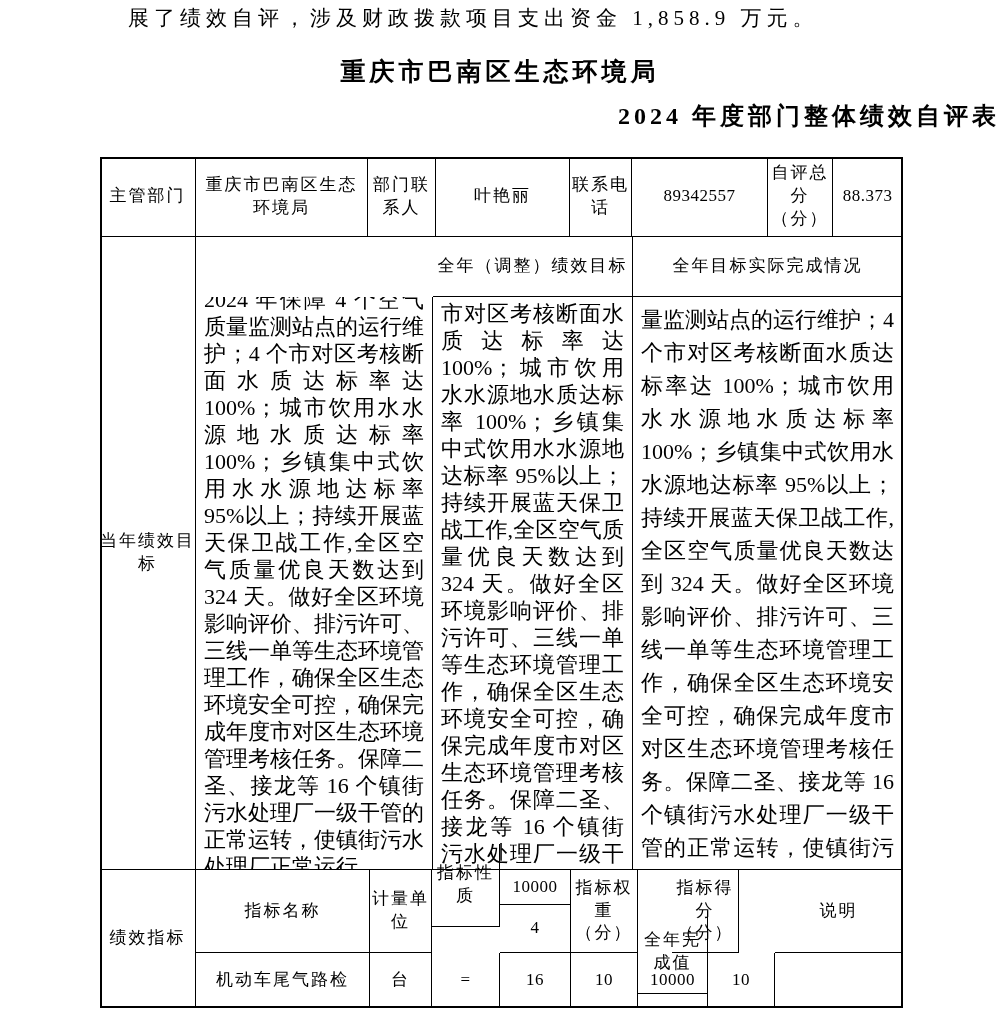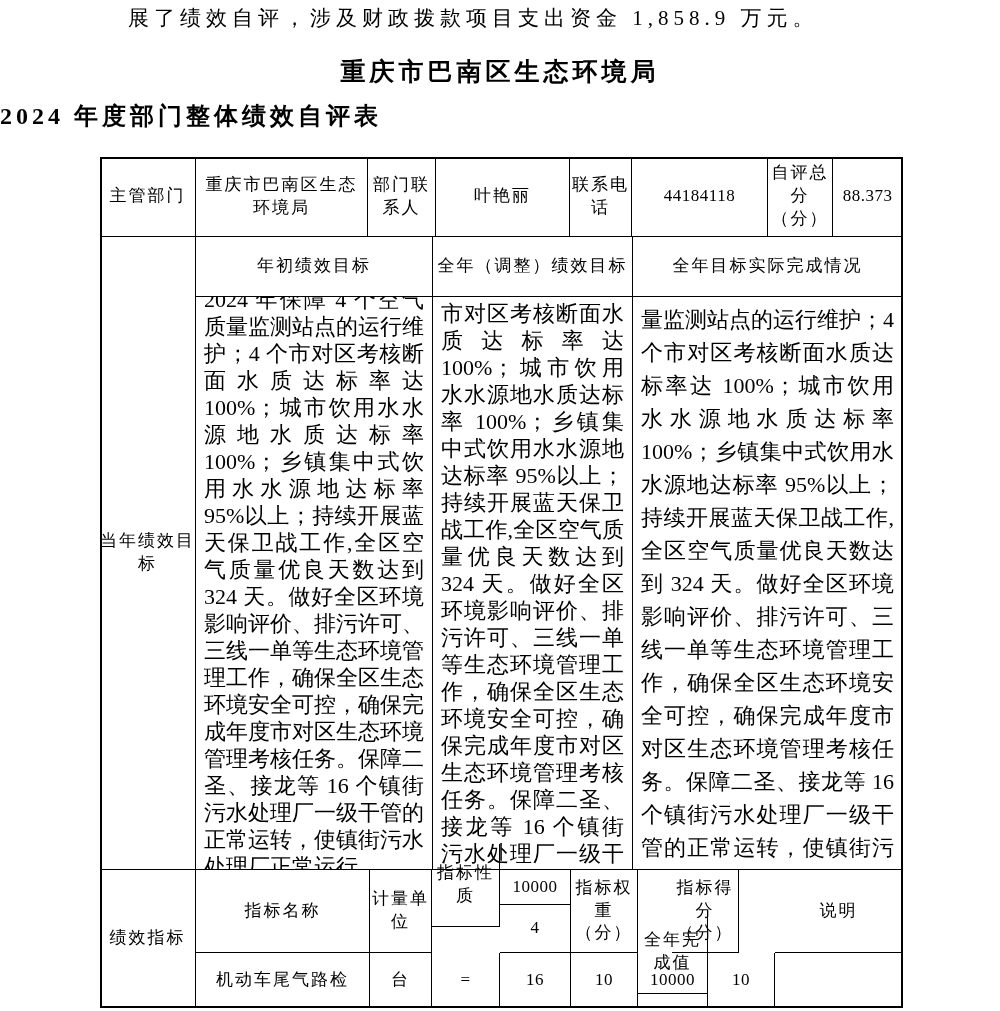--- a/index.html
+++ b/index.html
@@ -8,21 +8,21 @@
     font-family:"Liberation Serif","DejaVu Serif",serif;color:#000000;
   }
   .intro{
     position:absolute;left:128px;top:4px;font-size:21px;letter-spacing:5px;white-space:nowrap;
   }
   .title{
     position:absolute;left:0;top:55px;width:1000px;text-align:center;
     font-size:25px;font-weight:bold;letter-spacing:4px;
   }
   .subtitle{
-    position:absolute;left:0;top:100px;width:1000px;text-align:left;
+    position:absolute;left:0;top:100px;width:1000px;text-align:right;
     font-size:24px;font-weight:bold;letter-spacing:4px;
   }
   .tbl{position:absolute;left:100px;top:157px;width:803px;height:851px;}
   .outer{
     position:absolute;left:0;top:0;width:803px;height:851px;box-sizing:border-box;
     border:2px solid #000;pointer-events:none;z-index:5;
   }
   .c{
     position:absolute;box-sizing:border-box;
     border-right:1px solid #000;border-bottom:1px solid #000;
@@ -54,29 +54,28 @@
     <div class="outer"></div>
 
     <div class="c" style="left:0;top:0;width:96px;height:80px">主管部门</div>
     <div class="c ml" style="left:96px;top:0;width:172px;height:80px">重庆市巴南区生态
 环境局</div>
     <div class="c ml" style="left:268px;top:0;width:68px;height:80px">部门联
 系人</div>
     <div class="c" style="left:336px;top:0;width:134px;height:80px">叶艳丽</div>
     <div class="c ml" style="left:470px;top:0;width:62px;height:80px">联系电
 话</div>
-    <div class="c num" style="left:532px;top:0;width:136px;height:80px">44184118</div>
+    <div class="c num" style="left:532px;top:0;width:136px;height:80px">89342557</div>
     <div class="c ml" style="left:668px;top:0;width:65px;height:80px">自评总
 分
 （分）</div>
     <div class="c num" style="left:733px;top:0;width:70px;height:80px">88.373</div>
 
     <div class="c ml" style="left:0;top:80px;width:96px;height:633px">当年绩效目
 标</div>
-    <div class="c" style="left:96px;top:80px;width:237px;height:60px">年初绩效目标</div>
     <div class="c" style="left:333px;top:80px;width:200px;height:60px">全年（调整）绩效目标</div>
     <div class="c" style="left:533px;top:80px;width:270px;height:60px">全年目标实际完成情况</div>
 
     <div class="c lt lh27 jl" style="left:96px;top:140px;width:237px;height:573px">
       <div class="inner">2024 年保障 4 个空气质量监测站点的运行维护；4 个市对区考核断面水质达标率达 100%；城市饮用水水源地水质达标率 100%；乡镇集中式饮用水水源地达标率 95%以上；持续开展蓝天保卫战工作,全区空气质量优良天数达到 324 天。做好全区环境影响评价、排污许可、三线一单等生态环境管理工作，确保全区生态环境安全可控，确保完成年度市对区生态环境管理考核任务。保障二圣、接龙等 16 个镇街污水处理厂一级干管的正常运转，使镇街污水处理厂正常运行。</div>
     </div>
     <div class="c lt lh27 jc" style="left:333px;top:140px;width:200px;height:573px">
       <div class="inner">2024 年保障了 3 个空气质量监测站点的运行维护；4 个市对区考核断面水质达标率达 100%；城市饮用水水源地水质达标率 100%；乡镇集中式饮用水水源地达标率 95%以上；持续开展蓝天保卫战工作,全区空气质量优良天数达到 324 天。做好全区环境影响评价、排污许可、三线一单等生态环境管理工作，确保全区生态环境安全可控，确保完成年度市对区生态环境管理考核任务。保障二圣、接龙等 16 个镇街污水处理厂一级干管的正常运转，使镇街污水处理厂正常运行。</div>
     </div>
     <div class="c lt lh33 jc" style="left:533px;top:140px;width:270px;height:573px">

